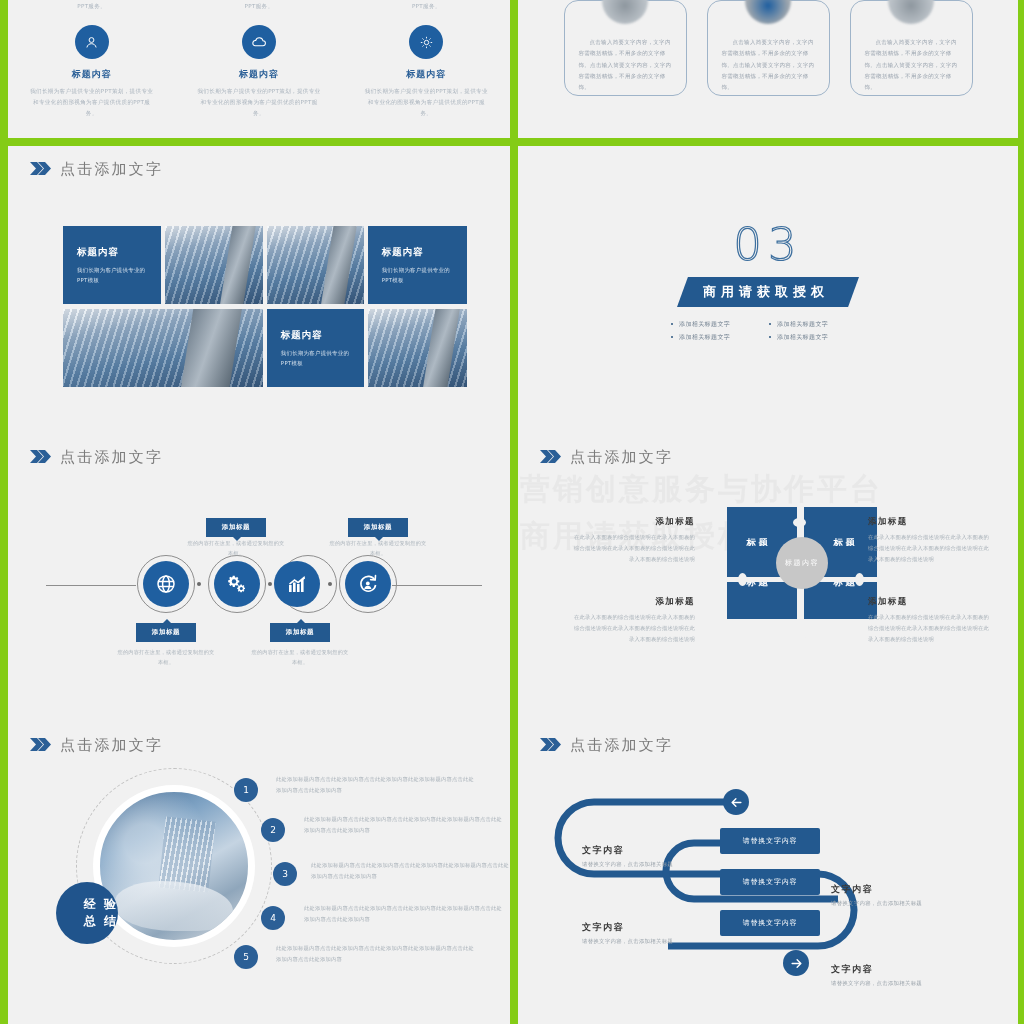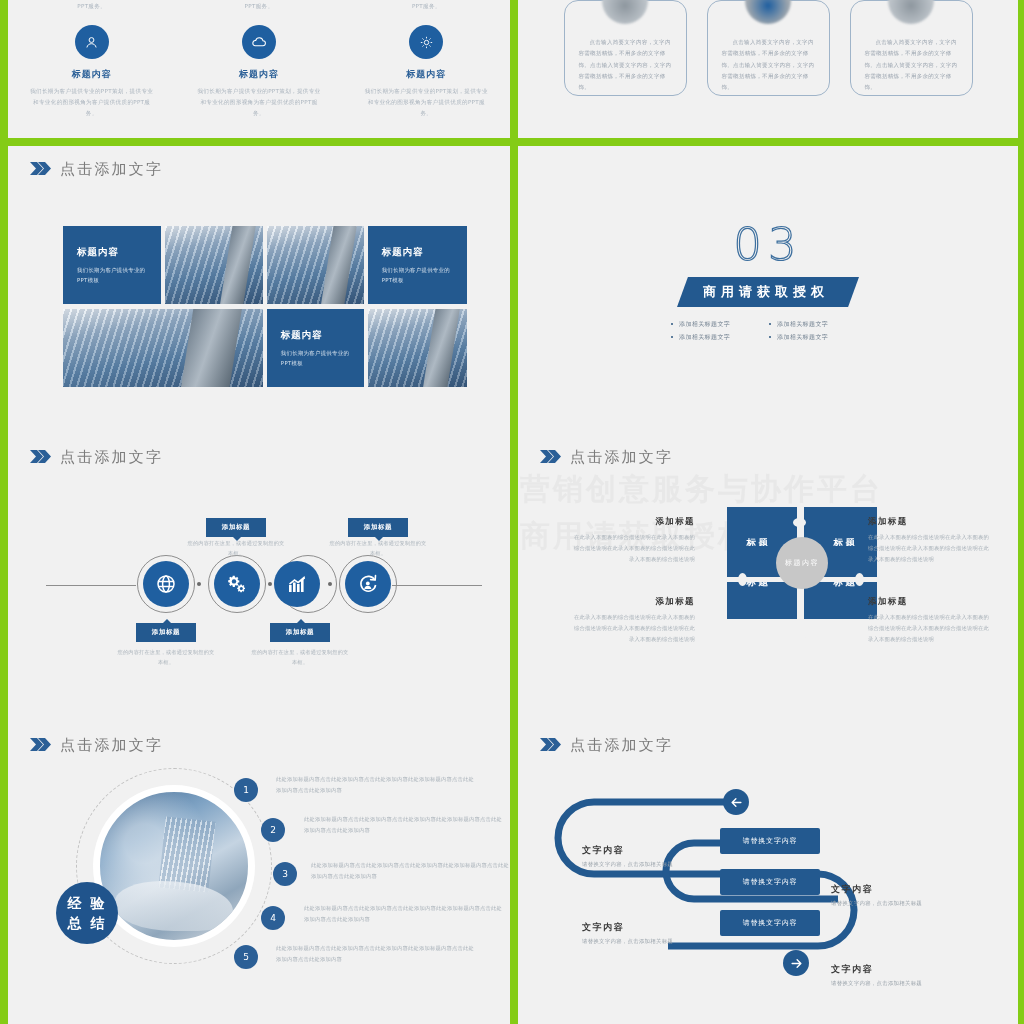--- a/index.html
+++ b/index.html
@@ -186,21 +186,21 @@
   }
   .exp-photo::after {
     content: ""; position: absolute; left: 10%; bottom: 6%; width: 80%; height: 34%;
     background: linear-gradient(#e9eef3, #c9d4de);
     border-radius: 40% 60% 30% 50%;
     opacity: .8;
   }
   .exp-badge {
     position: absolute; left: 48px; top: 160px; width: 62px; height: 62px; border-radius: 50%;
     background: #20548c; color: #fff; display: flex; flex-direction: column;
-    align-items: center; justify-content: center; font-size: 14px; font-weight: bold;
+    align-items: flex-end; justify-content: center; font-size: 12px; font-weight: bold;
     line-height: 1.45; letter-spacing: 2px; z-index: 3;
   }
   .num-circle {
     position: absolute; width: 24px; height: 24px; border-radius: 50%;
     background: #2b5f96; color: #fff; font-size: 9px;
     display: flex; align-items: center; justify-content: center;
   }
   .num-text {
     position: absolute; font-size: 5.3px; color: #a8b1b9; line-height: 2.1; letter-spacing: .2px;
     width: 200px;

